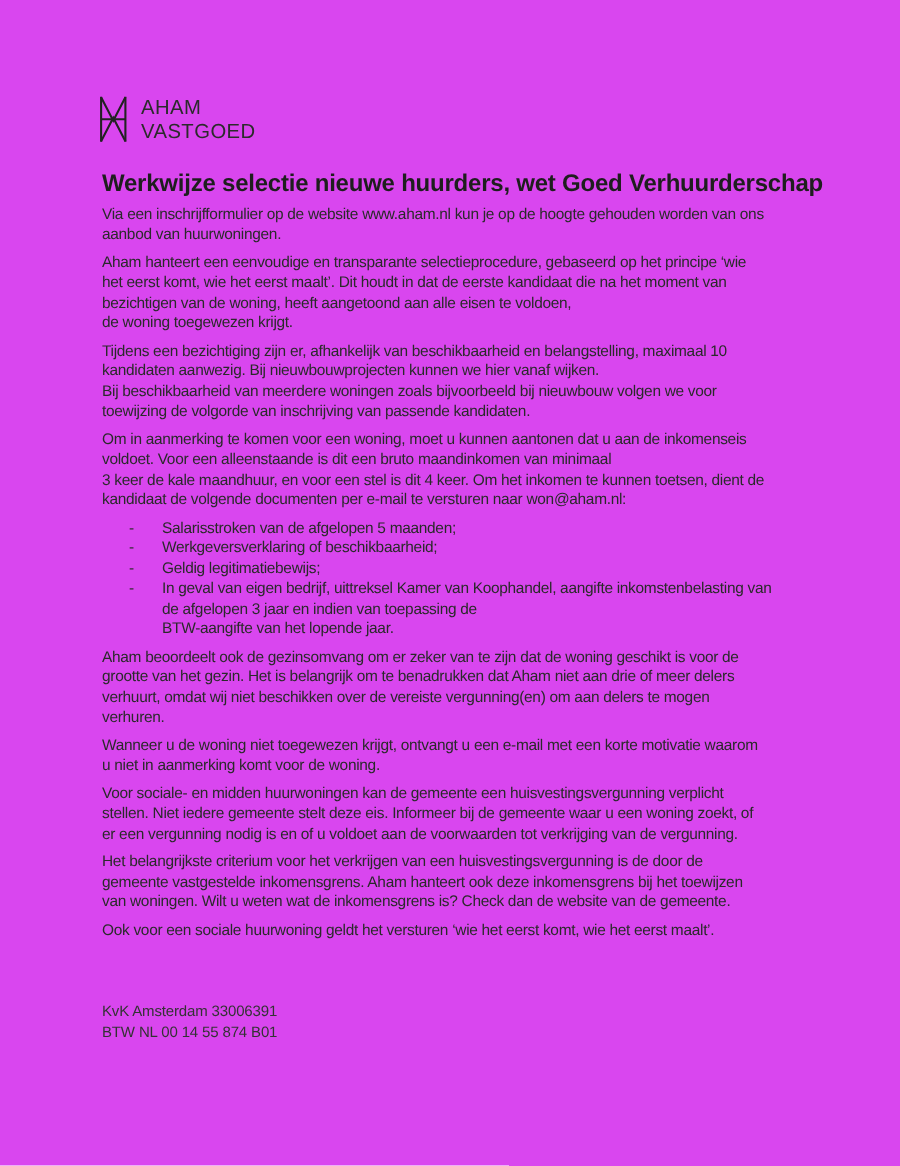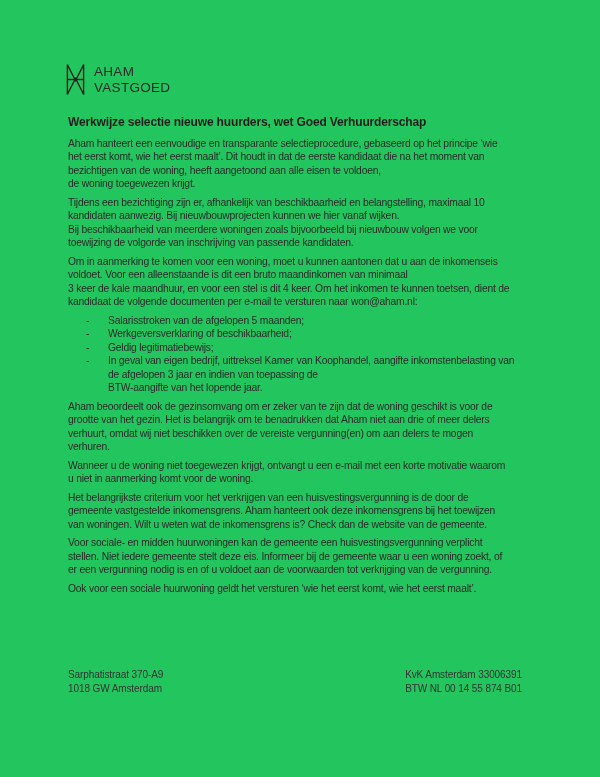--- a/index.html
+++ b/index.html
@@ -5,21 +5,21 @@
   html, body {
     margin: 0;
     padding: 0;
     background: #ffffff;
     font-family: "Liberation Sans", sans-serif;
   }
   .page {
     position: relative;
     width: 600px;
     height: 777px;
-    background: #22c55e;
+    background: #d946ef;
     overflow: hidden;
     color: #262626;
   }
   
   .logo {
     position: absolute;
     top: 64px;
     left: 66px;
     display: flex;
     align-items: center;
@@ -39,21 +39,21 @@
     position: absolute;
     top: 116px;
     left: 68px;
     width: 524px;
     font-size: 10.3px;
     line-height: 13.5px;
     letter-spacing: -0.2px;
     color: #2a2a2a;
   }
   .doc-title {
-    font-size: 12px;
+    font-size: 16px;
     font-weight: bold;
     color: #1e1e1e;
     margin: 0 0 7px 0;
     letter-spacing: -0.15px;
   }
   .para {
     margin: 0 0 5px 0;
     white-space: pre-line;
   }
   .section-heading {
@@ -111,20 +111,22 @@
     </svg>
     <div class="logo-text">
       <span>AHAM</span>
       <span>VASTGOED</span>
     </div>
   </header>
 
   <main class="content">
     <h1 class="doc-title">Werkwijze selectie nieuwe huurders, wet Goed Verhuurderschap</h1>
 
+    <p class="para">Via een inschrijfformulier op de website www.aham.nl kun je op de hoogte gehouden worden van ons
+aanbod van huurwoningen.</p>
     <p class="para">Aham hanteert een eenvoudige en transparante selectieprocedure, gebaseerd op het principe ‘wie
 het eerst komt, wie het eerst maalt’. Dit houdt in dat de eerste kandidaat die na het moment van
 bezichtigen van de woning, heeft aangetoond aan alle eisen te voldoen,
 de woning toegewezen krijgt.</p>
     <p class="para">Tijdens een bezichtiging zijn er, afhankelijk van beschikbaarheid en belangstelling, maximaal 10
 kandidaten aanwezig. Bij nieuwbouwprojecten kunnen we hier vanaf wijken.
 Bij beschikbaarheid van meerdere woningen zoals bijvoorbeeld bij nieuwbouw volgen we voor
 toewijzing de volgorde van inschrijving van passende kandidaten.</p>
     <p class="para">Om in aanmerking te komen voor een woning, moet u kunnen aantonen dat u aan de inkomenseis
 voldoet. Voor een alleenstaande is dit een bruto maandinkomen van minimaal
@@ -153,33 +155,29 @@
     </ul>
 
     <p class="para">Aham beoordeelt ook de gezinsomvang om er zeker van te zijn dat de woning geschikt is voor de
 grootte van het gezin. Het is belangrijk om te benadrukken dat Aham niet aan drie of meer delers
 verhuurt, omdat wij niet beschikken over de vereiste vergunning(en) om aan delers te mogen
 verhuren.</p>
     <p class="para">Wanneer u de woning niet toegewezen krijgt, ontvangt u een e-mail met een korte motivatie waarom
 u niet in aanmerking komt voor de woning.</p>
 
 
+    <p class="para">Voor sociale- en midden huurwoningen kan de gemeente een huisvestingsvergunning verplicht
+stellen. Niet iedere gemeente stelt deze eis. Informeer bij de gemeente waar u een woning zoekt, of
+er een vergunning nodig is en of u voldoet aan de voorwaarden tot verkrijging van de vergunning.</p>
     <p class="para">Het belangrijkste criterium voor het verkrijgen van een huisvestingsvergunning is de door de
 gemeente vastgestelde inkomensgrens. Aham hanteert ook deze inkomensgrens bij het toewijzen
 van woningen. Wilt u weten wat de inkomensgrens is? Check dan de website van de gemeente.</p>
-    <p class="para">Voor sociale- en midden huurwoningen kan de gemeente een huisvestingsvergunning verplicht
-stellen. Niet iedere gemeente stelt deze eis. Informeer bij de gemeente waar u een woning zoekt, of
-er een vergunning nodig is en of u voldoet aan de voorwaarden tot verkrijging van de vergunning.</p>
     <p class="para">Ook voor een sociale huurwoning geldt het versturen ‘wie het eerst komt, wie het eerst maalt’.</p>
   </main>
 
   <footer class="footer">
-    <div class="footer-left">
-      <div>Sarphatistraat 370-A9</div>
-      <div>1018 GW Amsterdam</div>
-    </div>
     <div class="footer-right">
       <div>KvK Amsterdam 33006391</div>
       <div>BTW NL 00 14 55 874 B01</div>
     </div>
   </footer>
 
 </div>
 
 </body></html>

